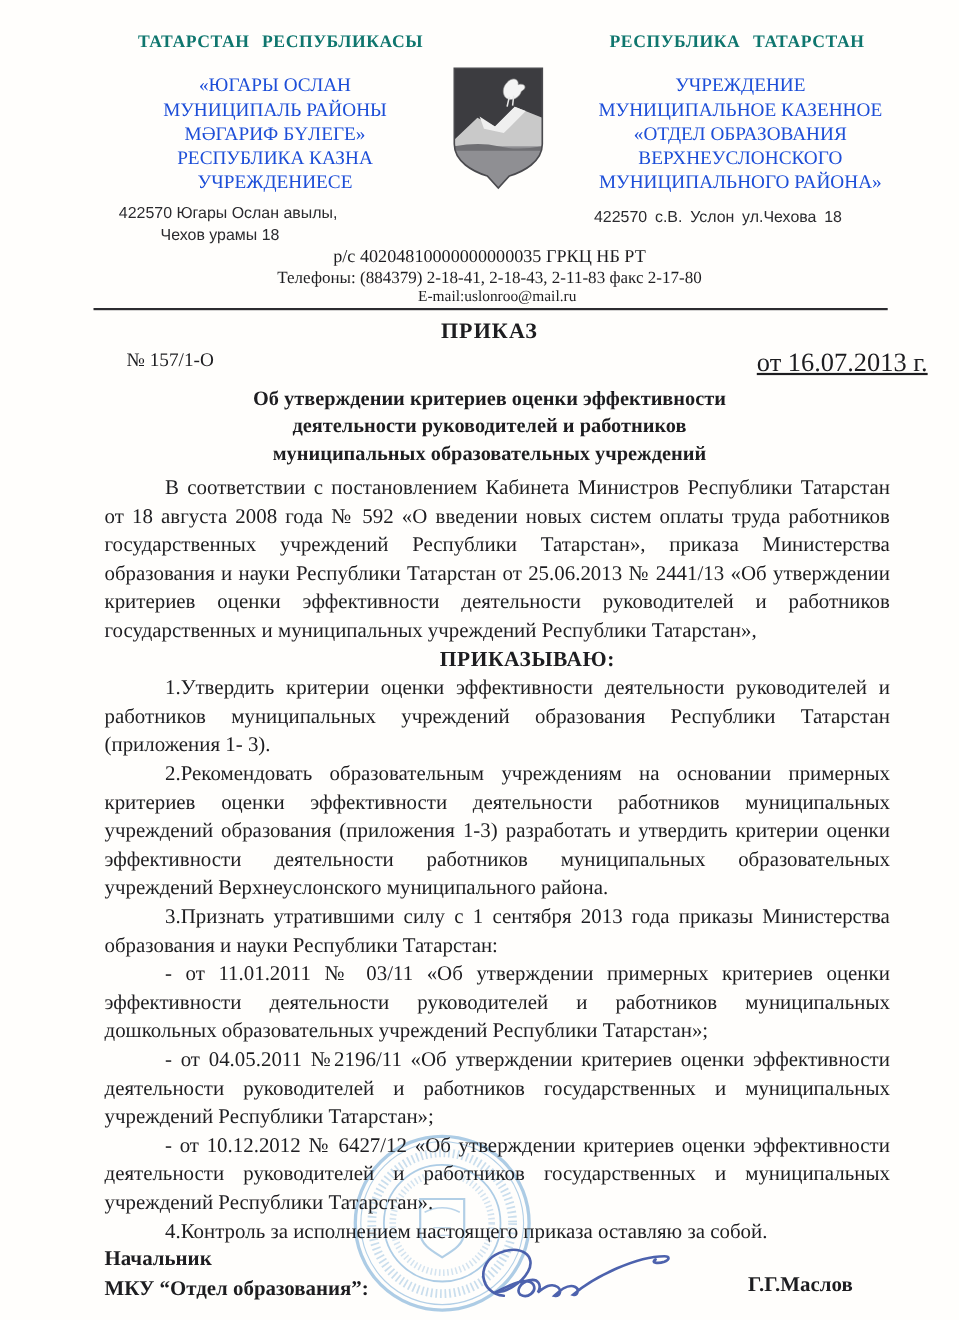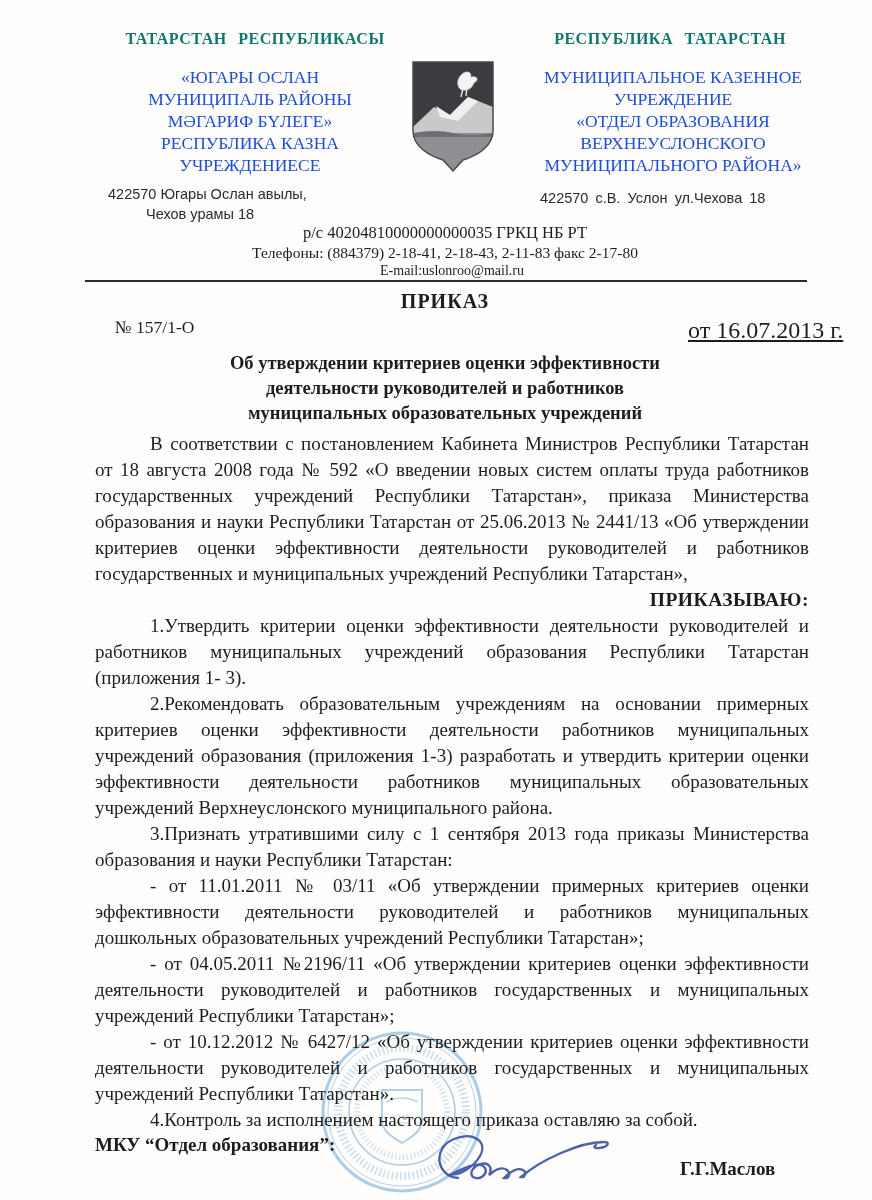--- a/index.html
+++ b/index.html
@@ -33,21 +33,21 @@
   .rule{left:85px;top:280px;width:722px;height:0;border-top:2px solid #2c2c30;}
 
   .doc-type{left:85px;top:290px;width:720px;font-size:20px;font-weight:bold;letter-spacing:1px;}
   .order-number{left:115px;top:317px;font-size:17.5px;}
   .order-date{left:688px;top:317px;font-size:24px;text-decoration:underline;}
 
   .order-title{left:85px;top:351px;width:720px;font-size:18.5px;font-weight:bold;line-height:25px;}
 
   .body-flow{left:95px;top:431px;width:714px;font-size:19px;line-height:26px;text-align:justify;z-index:2;}
   .body-flow p{margin:0;text-indent:55px;}
-  .resolution{text-align:right;text-indent:0;font-weight:bold;font-size:19.5px;margin:17px 0 15px;letter-spacing:.5px;}
+  .resolution{text-align:center;text-indent:0;font-weight:bold;font-size:19.5px;margin:17px 0 15px;letter-spacing:.5px;}
 
   .sign-block{left:95px;top:1131px;font-size:19px;line-height:27px;font-weight:bold;z-index:4;}
   .sign-name{left:680px;top:1158px;font-size:19px;font-weight:bold;z-index:4;}
 
   .stamp-box{left:318px;top:1028px;width:168px;height:168px;z-index:1;opacity:.75;}
   .signature-box{left:428px;top:1122px;width:190px;height:72px;z-index:5;}
 </style>
 </head>
 <body>
 
@@ -58,22 +58,22 @@
 
   <div class="abs org-block org-left">
     <div>«ЮГАРЫ ОСЛАН</div>
     <div>МУНИЦИПАЛЬ РАЙОНЫ</div>
     <div>МӘГАРИФ БҮЛЕГЕ»</div>
     <div>РЕСПУБЛИКА КАЗНА</div>
     <div>УЧРЕЖДЕНИЕСЕ</div>
   </div>
 
   <div class="abs org-block org-right">
+    <div>УЧРЕЖДЕНИЕ</div>
     <div>МУНИЦИПАЛЬНОЕ КАЗЕННОЕ</div>
-    <div>УЧРЕЖДЕНИЕ</div>
     <div>«ОТДЕЛ ОБРАЗОВАНИЯ</div>
     <div>ВЕРХНЕУСЛОНСКОГО</div>
     <div>МУНИЦИПАЛЬНОГО РАЙОНА»</div>
   </div>
 
   <div class="abs emblem-box">
     <svg width="94" height="122" viewBox="0 0 94 122">
       <defs>
         <clipPath id="shieldClip">
           <path d="M7,5 H87 V74 C87,90 70,99 57,103 L47,114 L37,103 C24,99 7,90 7,74 Z"></path>
@@ -145,17 +145,18 @@
     <svg width="190" height="72" viewBox="0 0 190 72">
       <path d="M30,56 C8,54 4,26 26,17 C46,9 60,20 52,34 C46,45 30,54 24,52
                C36,46 52,38 57,46 C60,52 52,59 45,55 C41,51 45,44 53,42
                C61,40 65,46 61,53 C67,48 73,44 79,48 C83,51 81,57 76,56
                C81,51 89,45 95,48 C99,50 97,56 93,55
                C101,48 117,38 133,31 C149,24 165,20 176,20 C181,20 181,23 176,25 C170,27 163,26 168,23" fill="none" stroke="#3e55a6" stroke-width="2.4" stroke-linecap="round" opacity="0.92"></path>
     </svg>
   </div>
 
   <div class="abs sign-block">
+    <div>Начальник</div>
     <div>МКУ “Отдел образования”:</div>
   </div>
   <div class="abs sign-name">Г.Г.Маслов</div>
 
 </div>
 
 </body></html>

